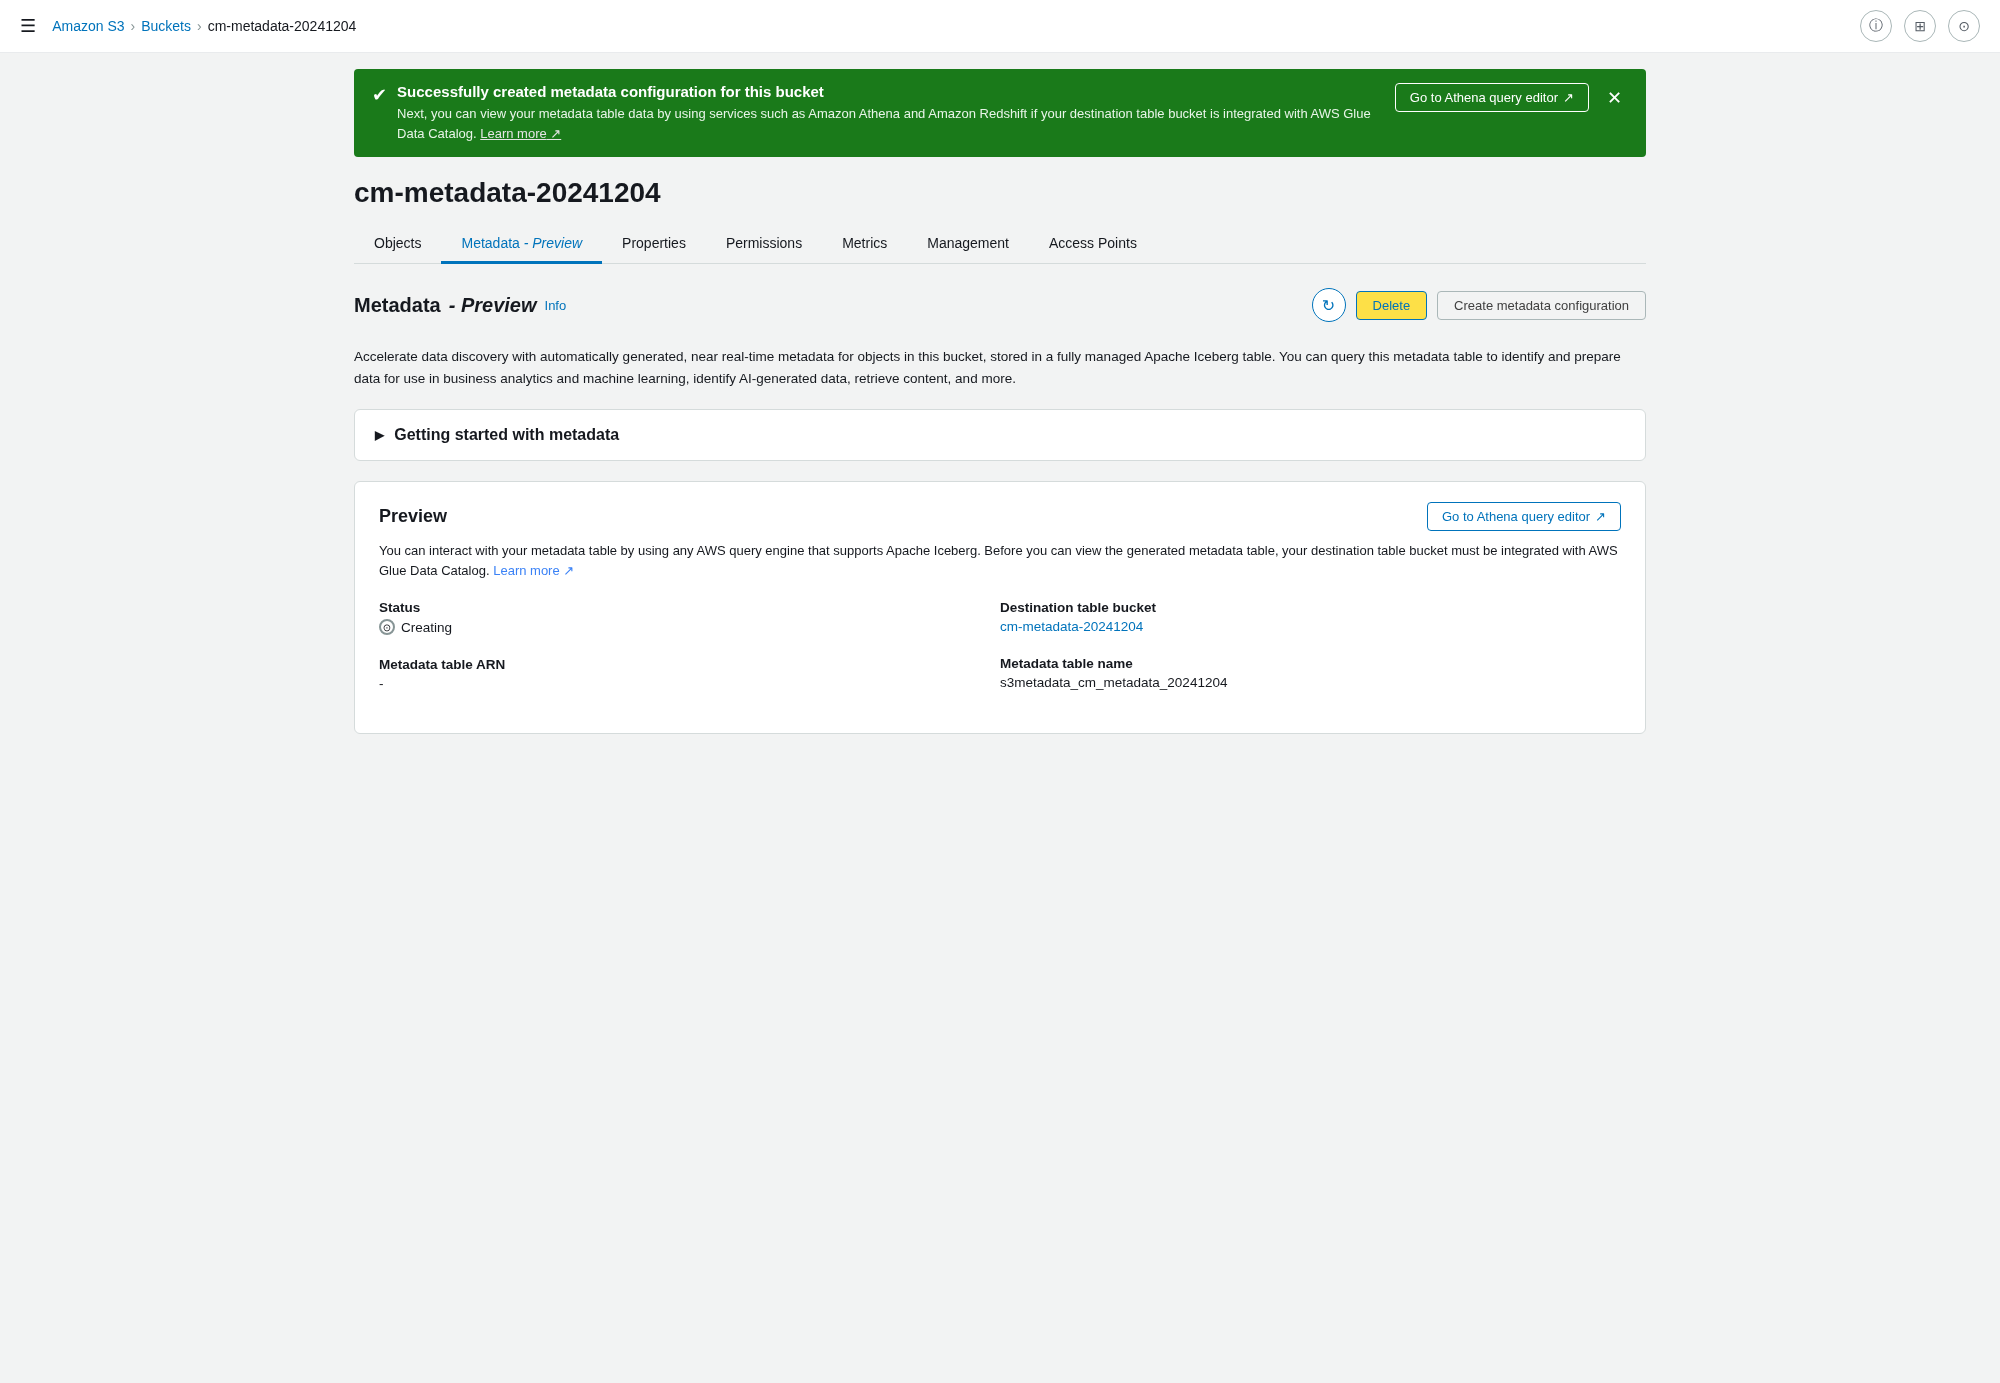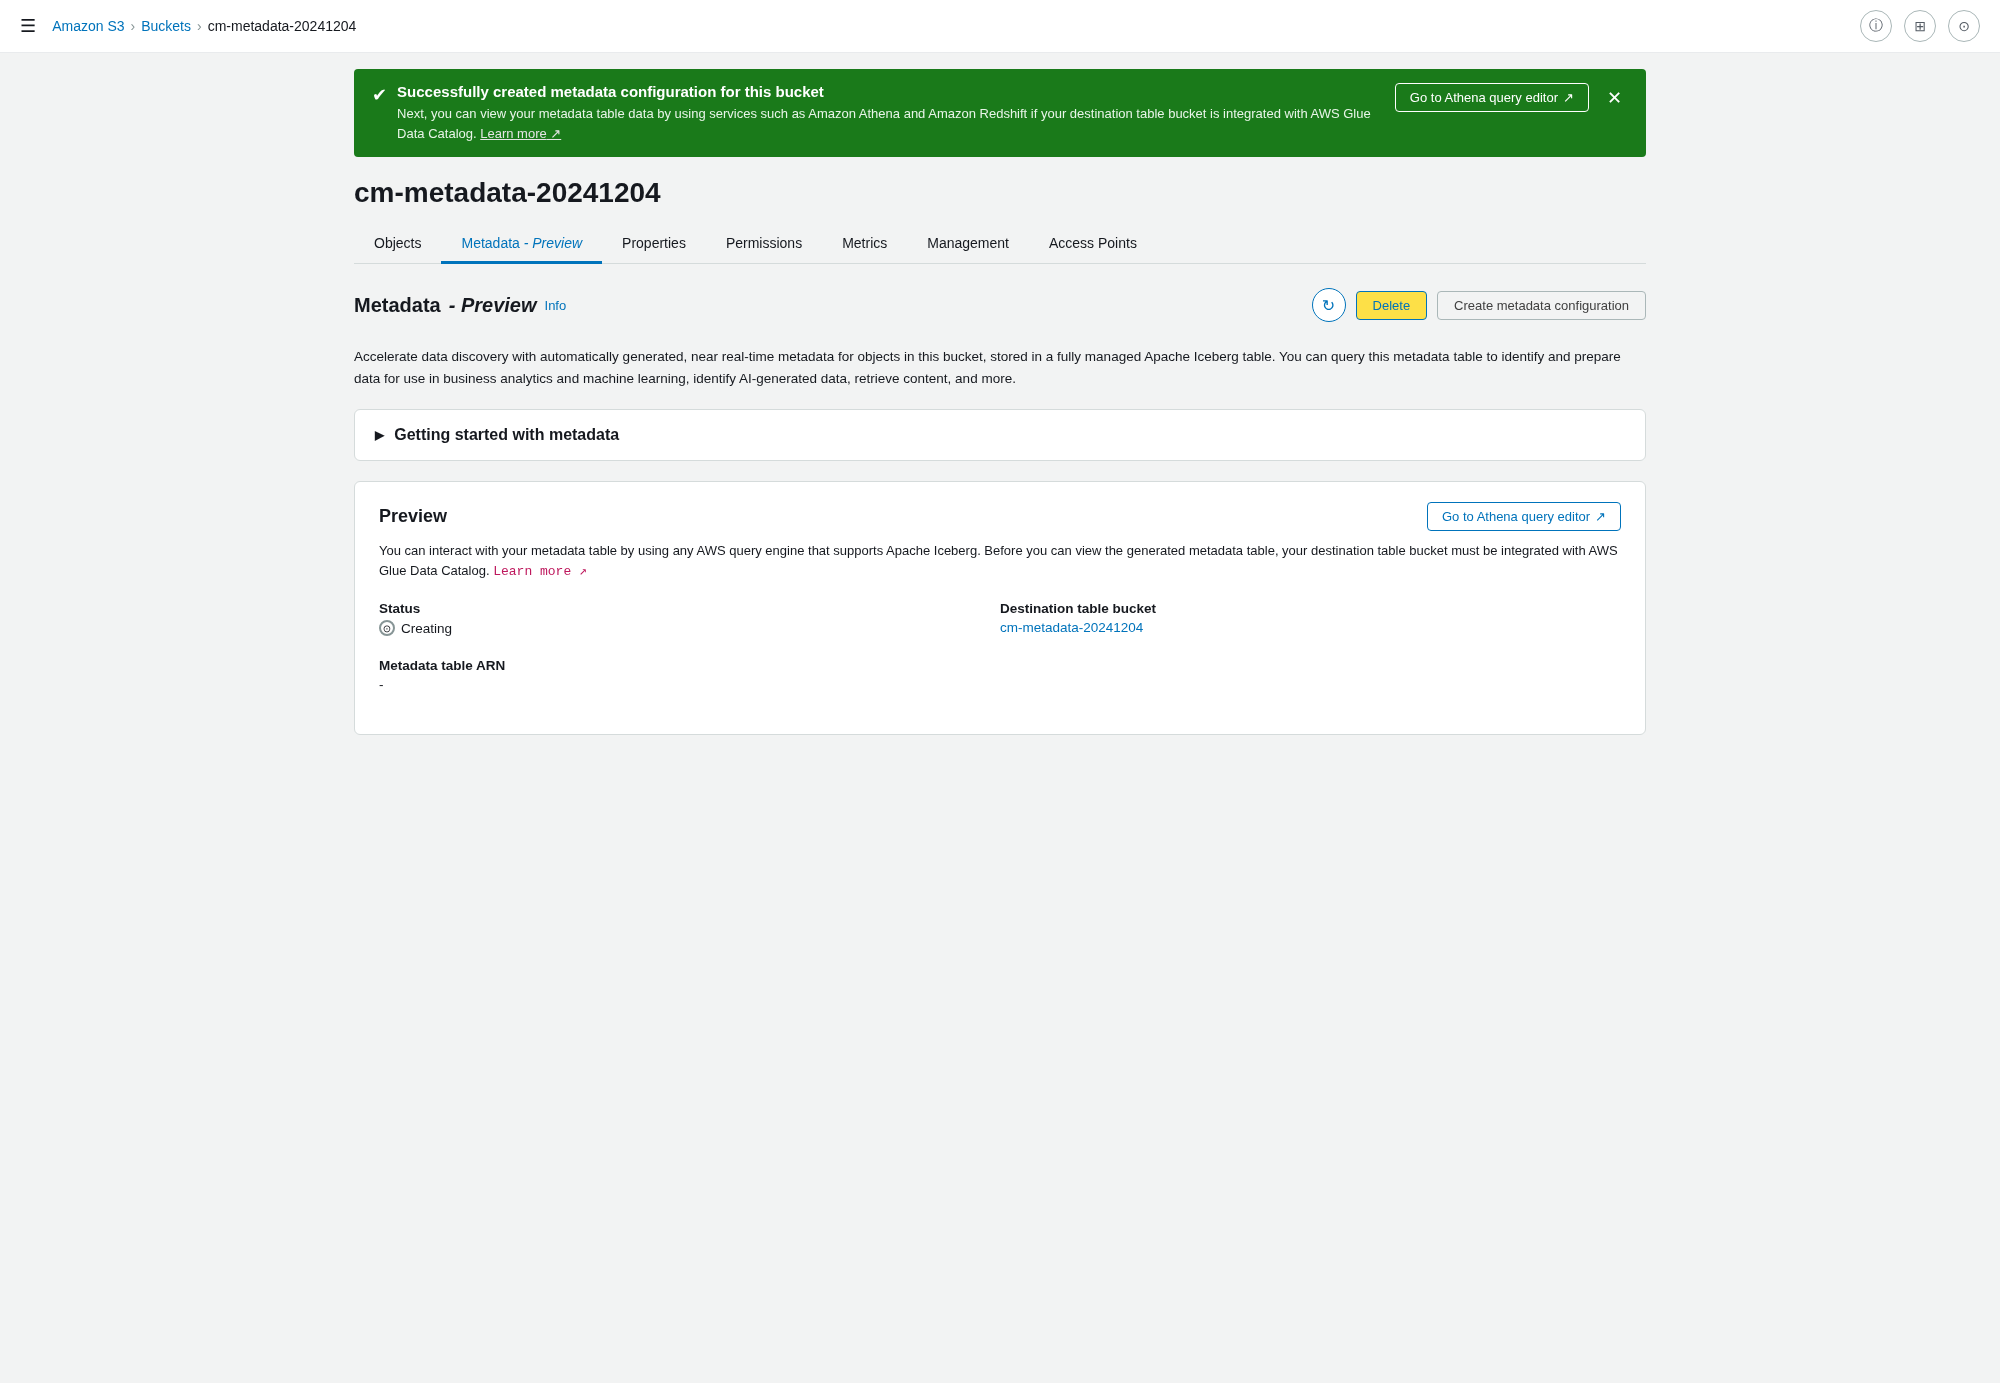--- a/index.html
+++ b/index.html
@@ -285,23 +285,22 @@
       gap: 5px;
       font-family: inherit;
     }
     .overview-desc {
       font-size: 13px;
       color: #16191f;
       line-height: 1.5;
       margin-bottom: 20px;
     }
     .overview-desc a {
-      color: #be185d;
+      color: #3b82f6;
       text-decoration: none;
-      font-family: Liberation Mono, monospace;
     }
     .overview-grid {
       display: grid;
       grid-template-columns: 1fr 1fr;
       gap: 0;
     }
     .overview-col {
       padding-right: 40px;
     }
     .overview-col:last-child { padding-right: 0; }
@@ -436,17 +435,21 @@
           <div class="field-label">Metadata table ARN</div>
           <div class="field-value">-</div>
         </div>
       </div>
 
       <div class="overview-col">
         <div class="field-group">
           <div class="field-label">Destination table bucket</div>
           <div class="field-value link">cm-metadata-20241204</div>
         </div>
+        <div class="field-group">
+          <div class="field-label">Metadata table name</div>
+          <div class="field-value">s3metadata_cm_metadata_20241204</div>
+        </div>
       </div>
     </div>
   </div>
 
 </div>
 
 </body></html>

